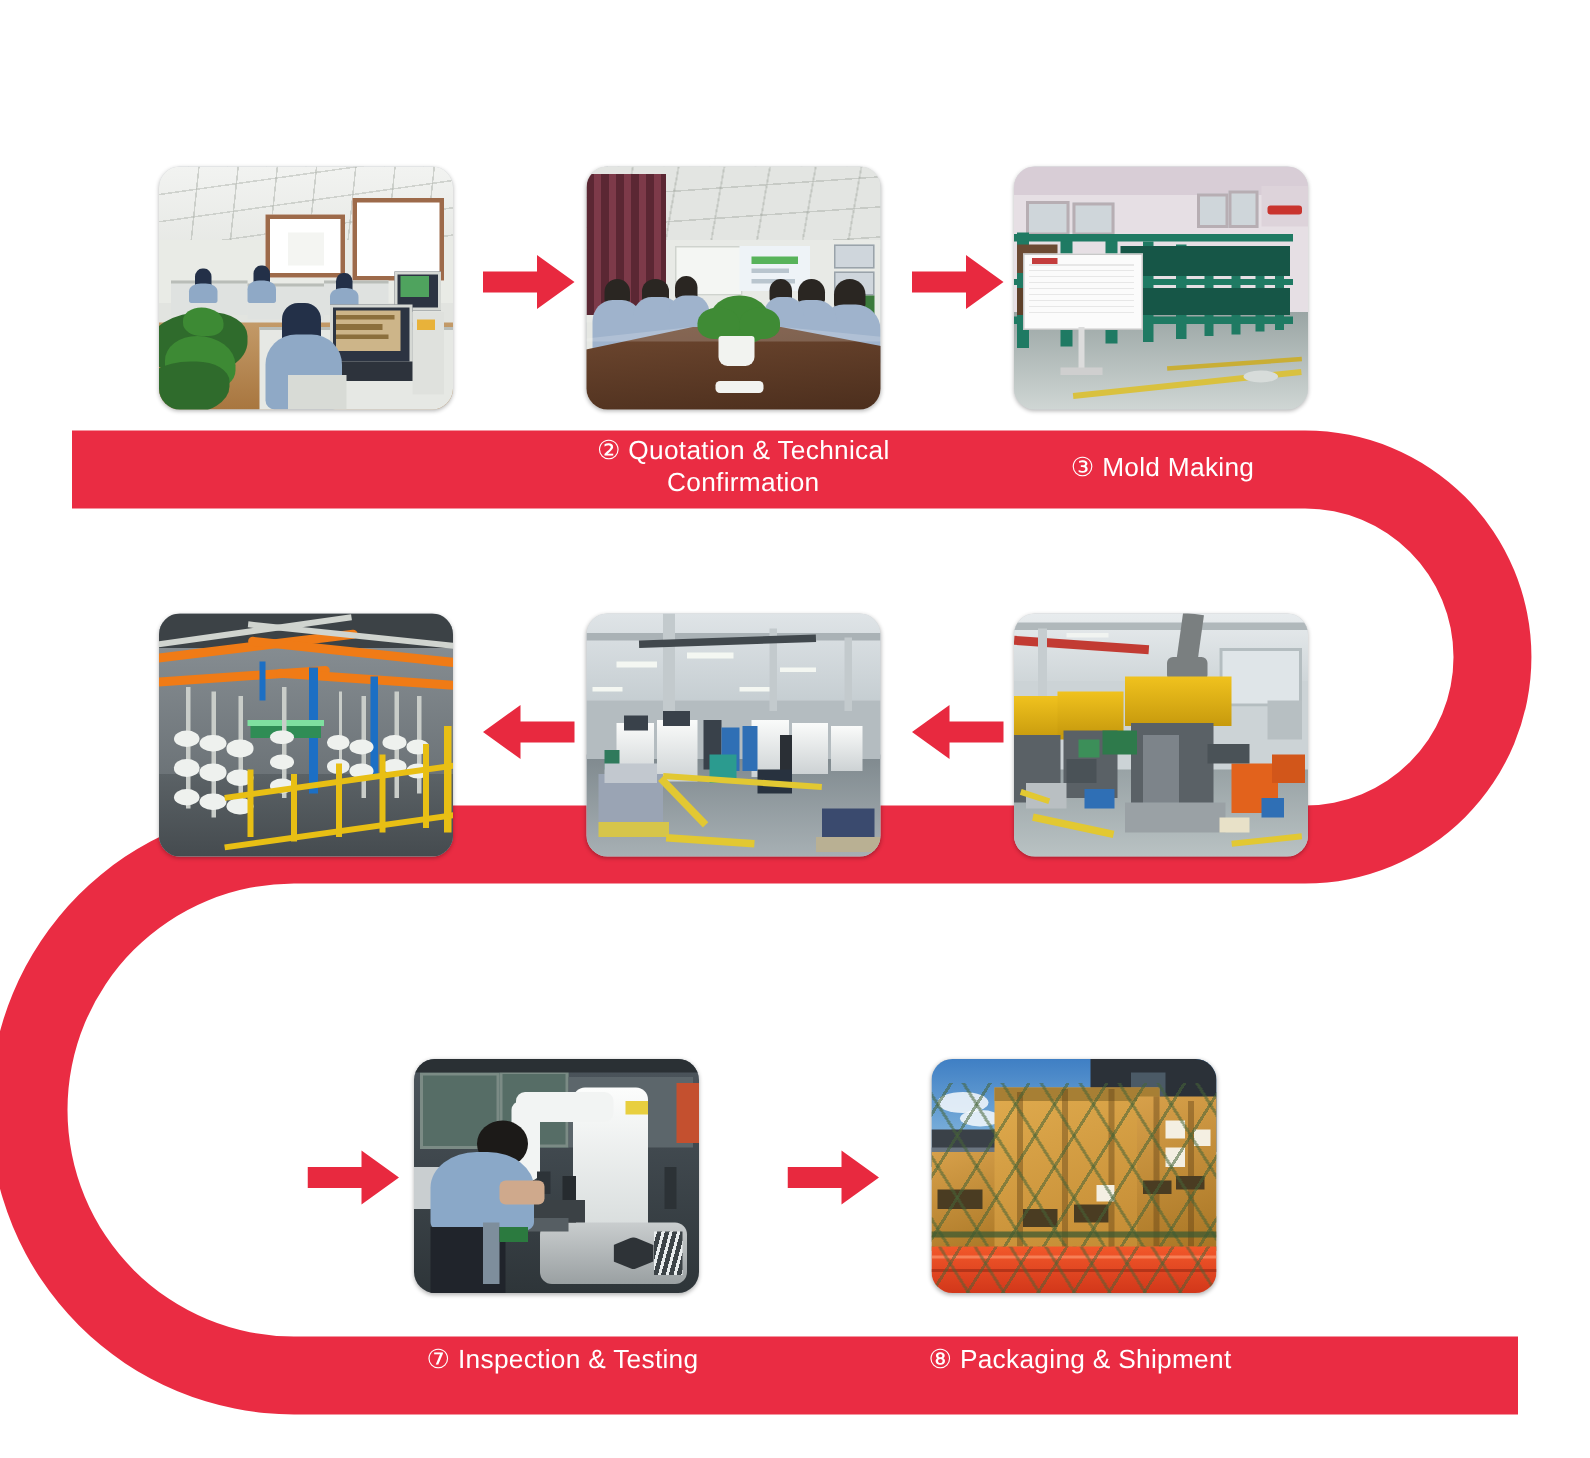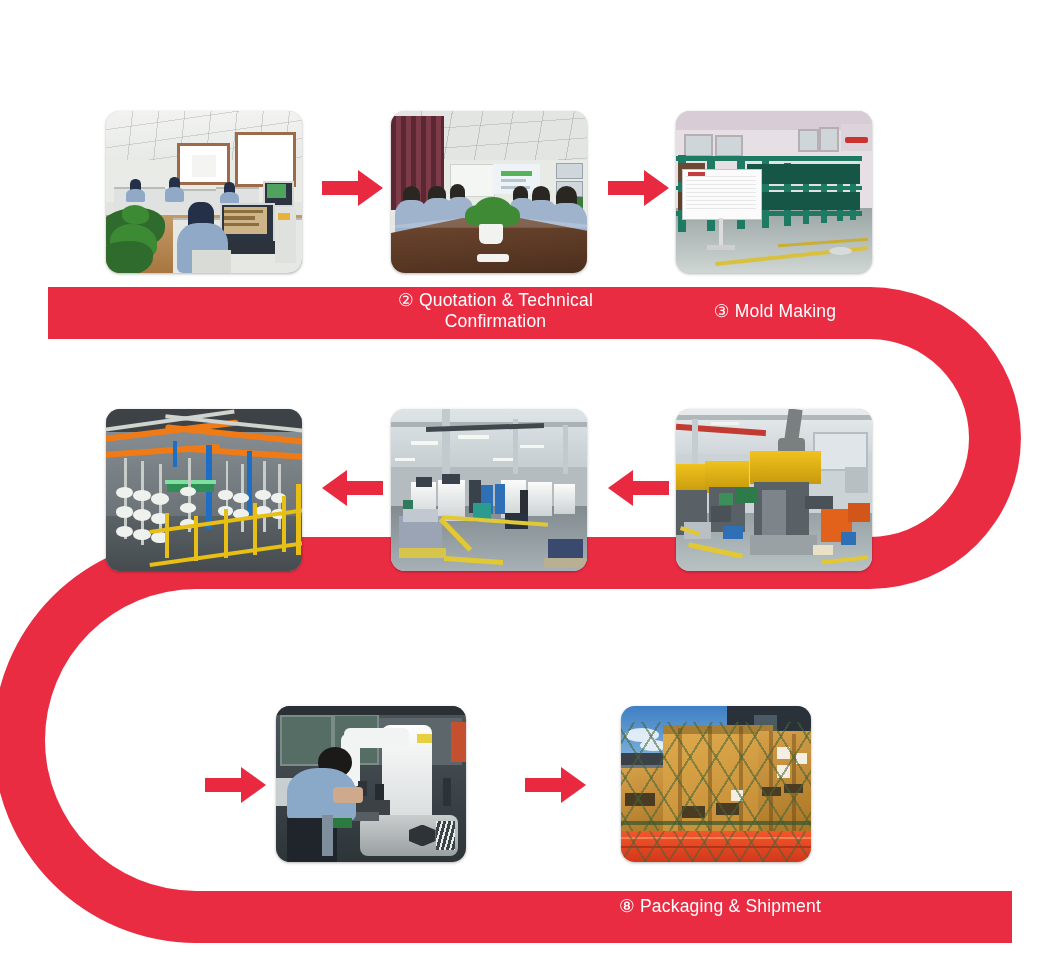--- a/index.html
+++ b/index.html
@@ -202,20 +202,21 @@
   </svg>
 
   <div class="step-label" style="left:660px; top:301px; width:230px;">③ Mold Making</div>
   <div class="step-label" style="left:368px; top:290px; width:255px;">② Quotation &amp; Technical
 Confirmation</div>
 
   <div class="step-label" style="left:118px; top:599px; width:250px;">⑥ Surface Treatment</div>
   <div class="step-label" style="left:398px; top:599px; width:205px;">⑤ CNC Machining</div>
   <div class="step-label" style="left:672px; top:599px; width:205px;">④ Die Casting</div>
 
+  <div class="step-label" style="left:265px; top:896px; width:220px;">⑦ Inspection &amp; Testing</div>
   <div class="step-label" style="left:605px; top:896px; width:230px;">⑧ Packaging &amp; Shipment</div>
 
   <svg class="arrow" style="left:322px; top:168px;" width="62" height="40" viewBox="0 0 62 40">
     <path d="M0 13 H36 V2 L61 20 L36 38 V27 H0 Z" fill="#E8293F"></path>
   </svg>
   <svg class="arrow" style="left:608px; top:168px;" width="62" height="40" viewBox="0 0 62 40">
     <path d="M0 13 H36 V2 L61 20 L36 38 V27 H0 Z" fill="#E8293F"></path>
   </svg>
 
   <svg class="arrow" style="left:608px; top:468px;" width="62" height="40" viewBox="0 0 62 40">

